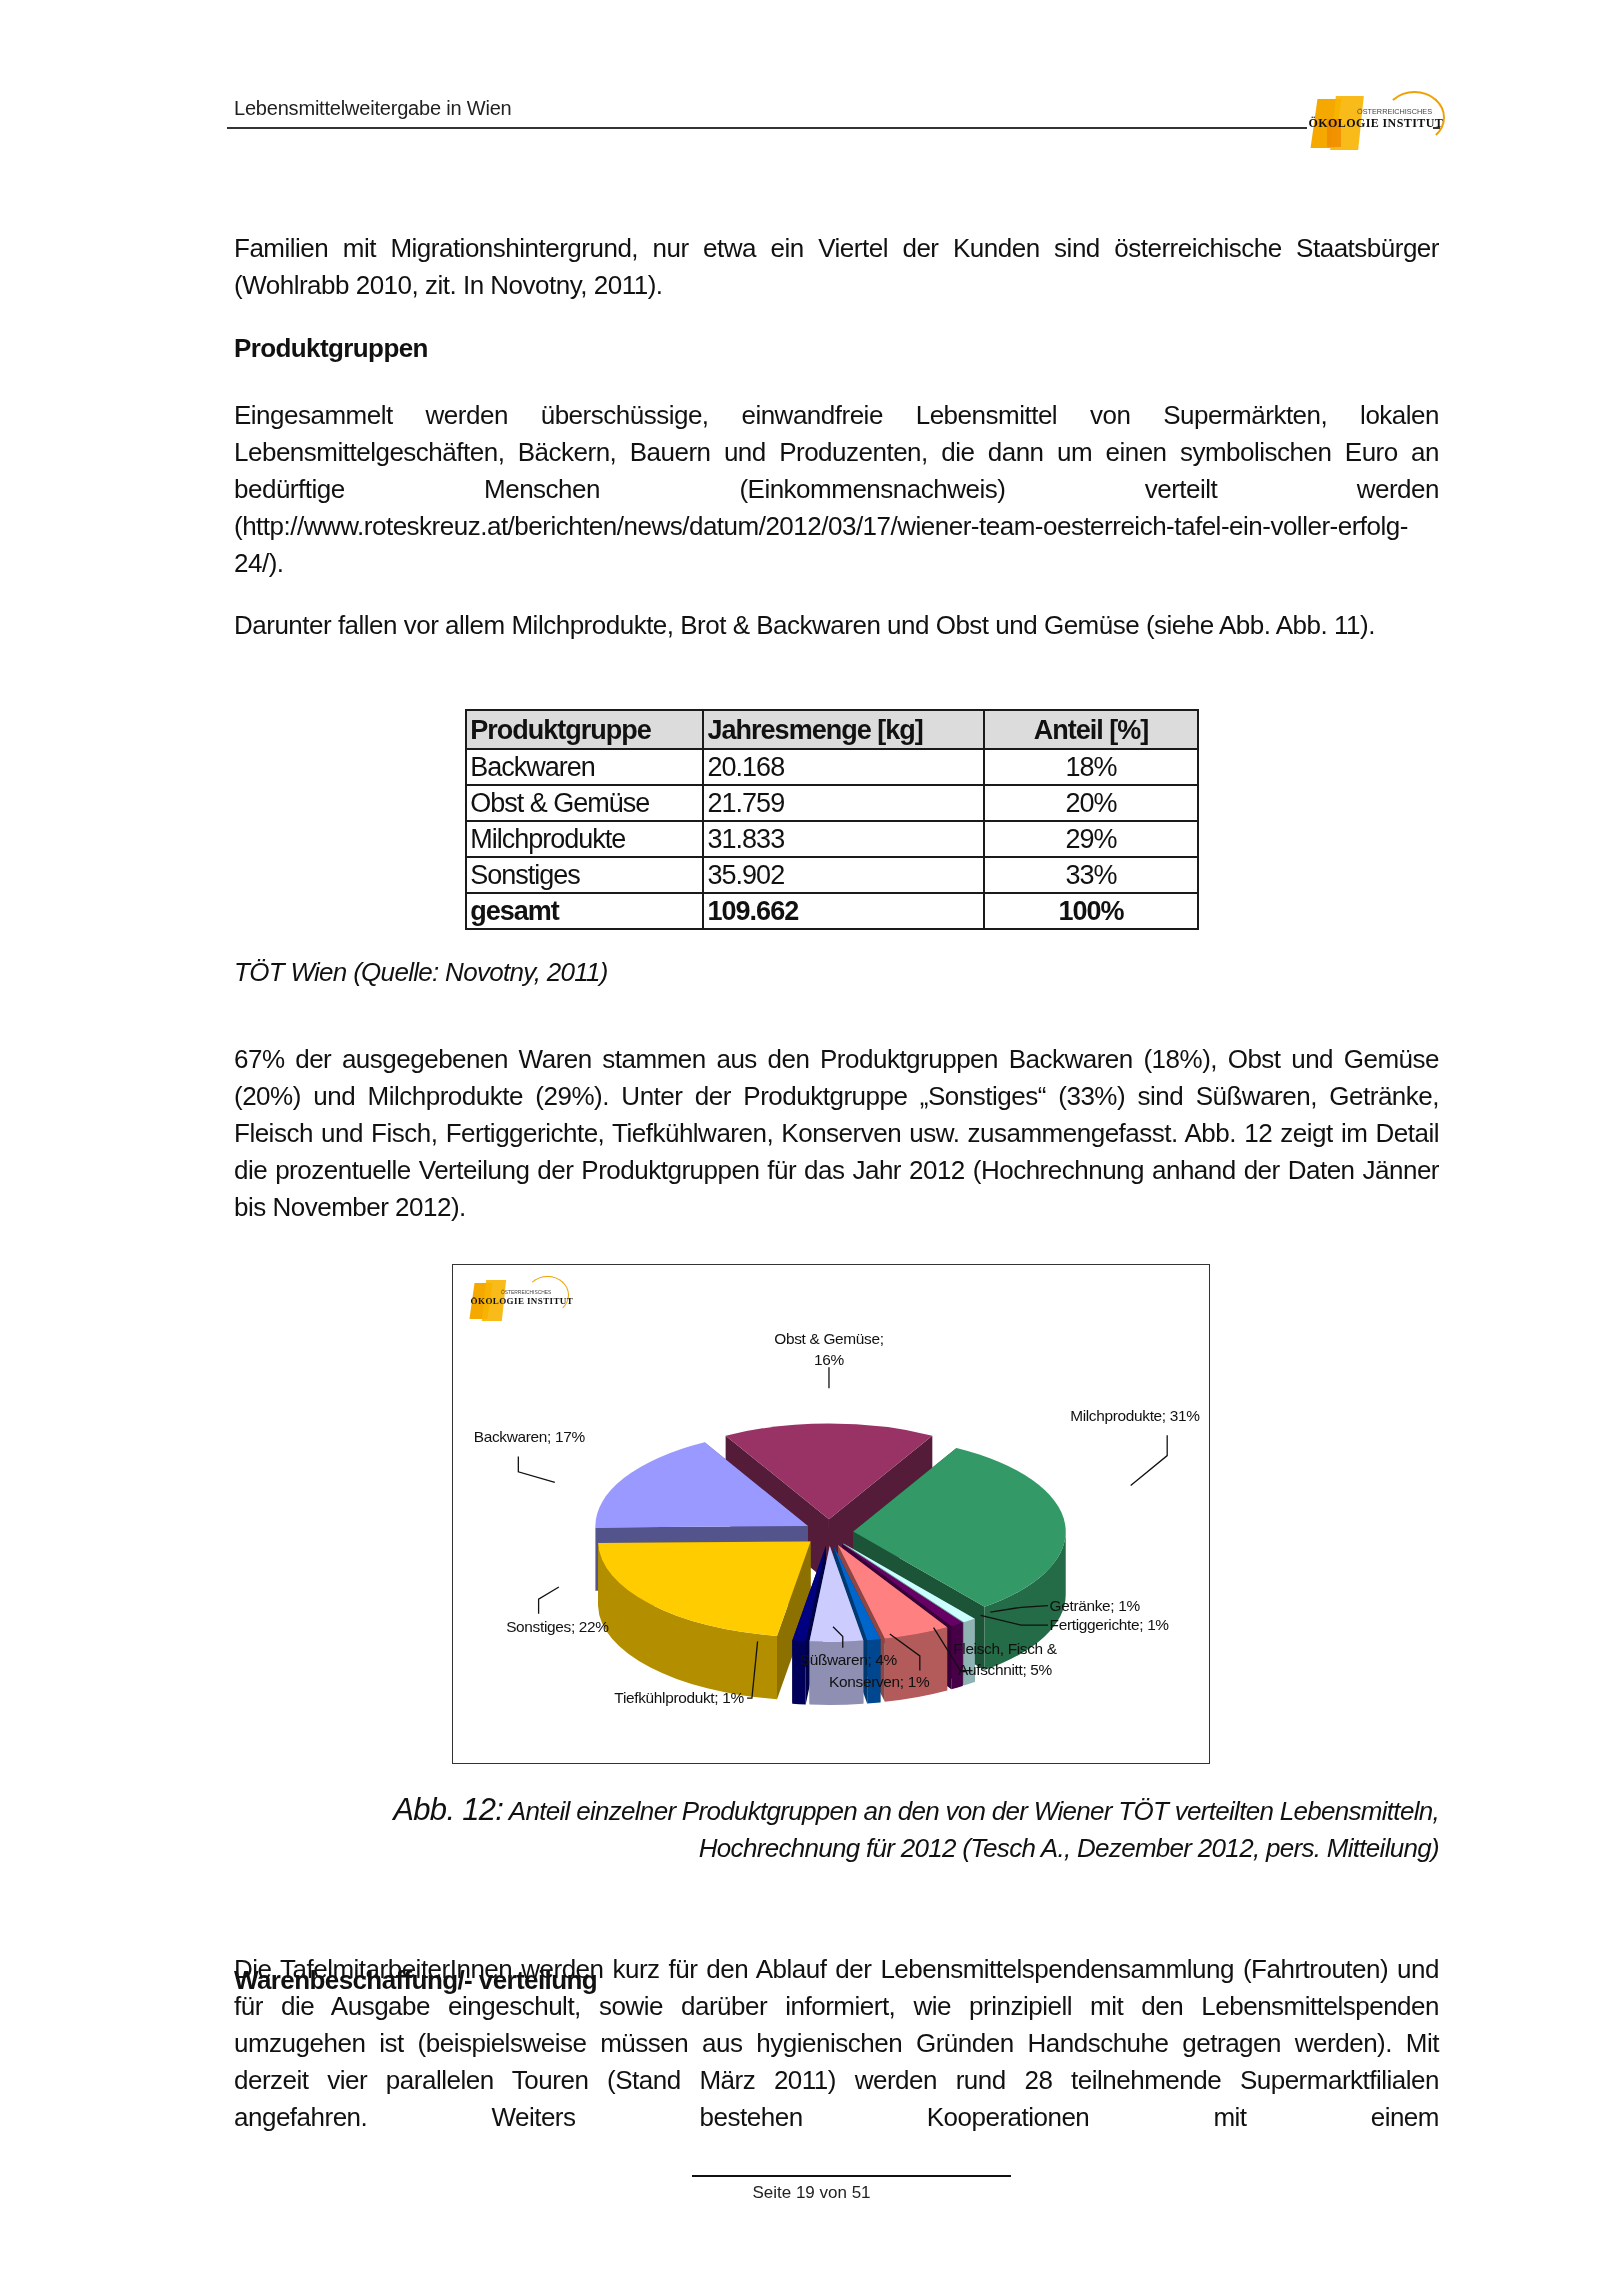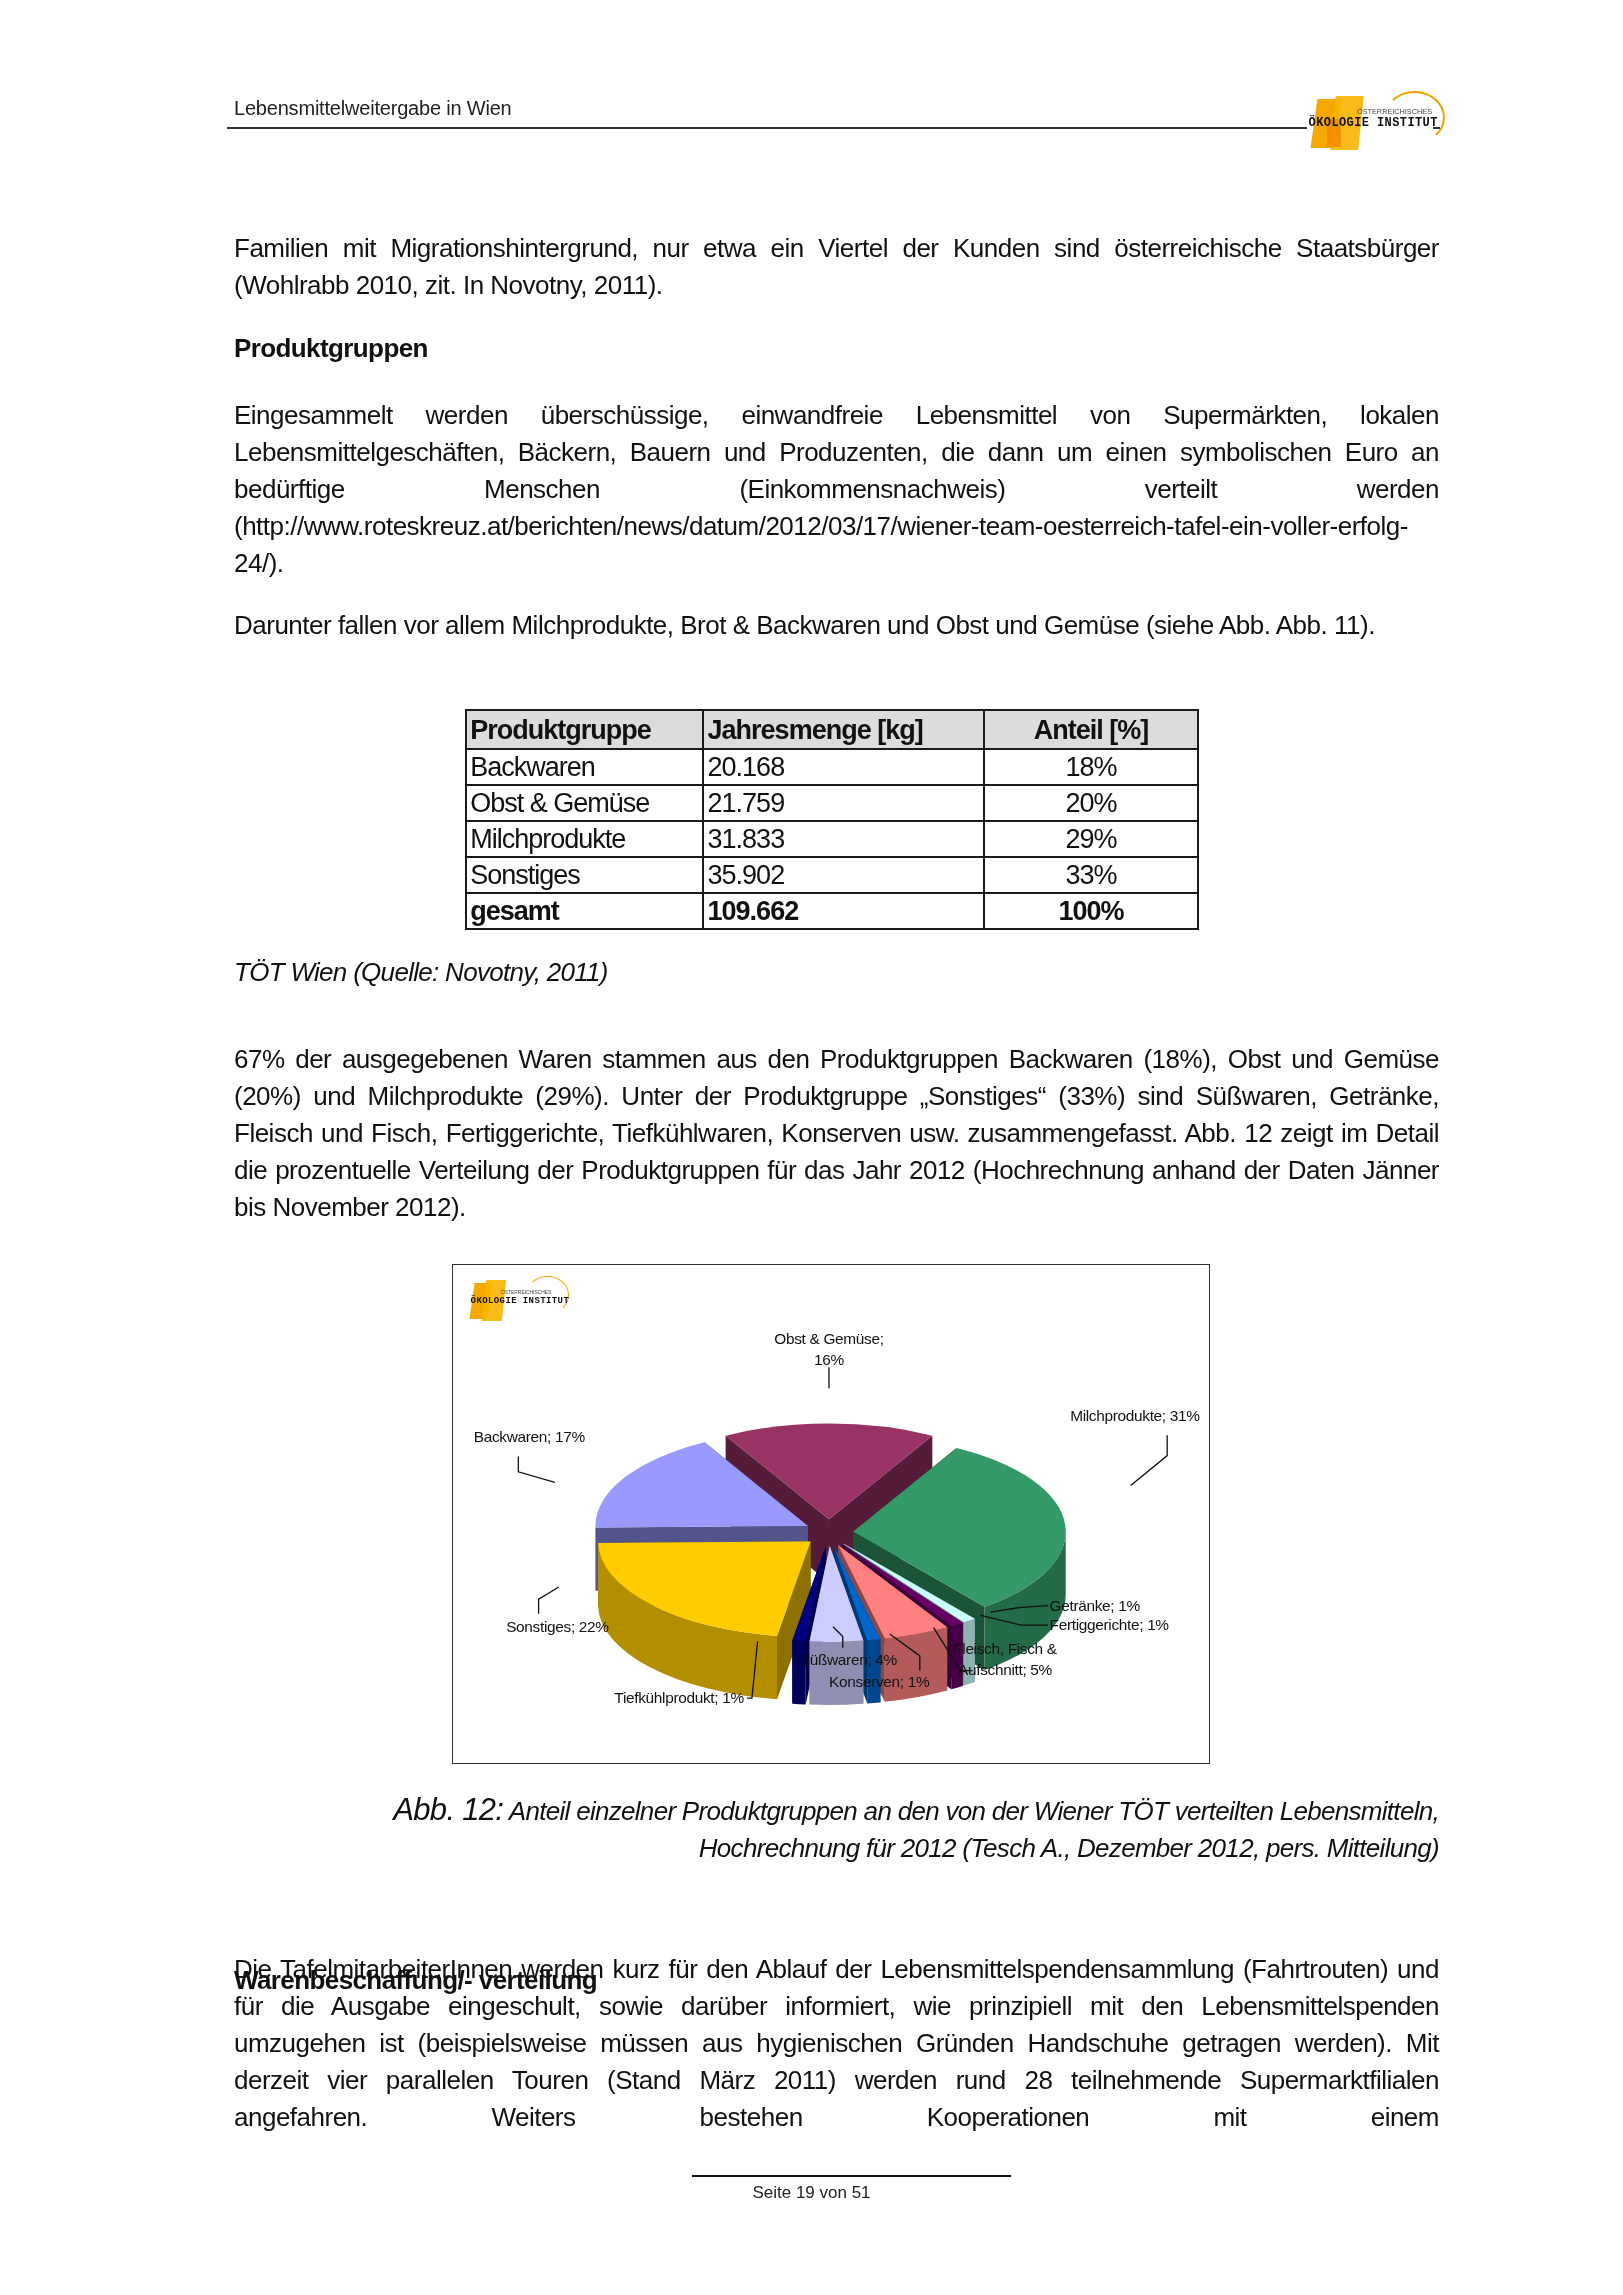--- a/index.html
+++ b/index.html
@@ -11,21 +11,21 @@
   .hdr-title { position: absolute; left: 234px; top: 97px; font-size: 20px;
                font-family: "Liberation Sans", sans-serif; letter-spacing: -0.2px; color: #222; }
   .hdr-rule { position: absolute; left: 227px; top: 127px; width: 1080px; height: 1.6px; background: #333; }
   .hdr-rule2 { position: absolute; left: 1433px; top: 127px; width: 6.5px; height: 1.6px; background: #333; }
   .logo { position: absolute; }
   .logo .bar1 { position: absolute; background: #f5a800; transform: skewX(-8deg); }
   .logo .bar2 { position: absolute; background: #f7b733; opacity: .9; }
   .logo .arc { position: absolute; border: 2.4px solid #f0a000; border-color: #f0a000 #f0a000 transparent transparent;
                border-radius: 50%; }
   .logo .small { position: absolute; font-family: "Liberation Sans", sans-serif; color: #444; letter-spacing: 0px; white-space: nowrap; }
-  .logo .big { position: absolute; font-family: Liberation Mono, monospace; font-weight: bold; color: #111; white-space: nowrap; letter-spacing: 0.4px; }
+  .logo .big { position: absolute; font-family: Liberation Serif, serif; font-weight: bold; color: #111; white-space: nowrap; letter-spacing: 0.4px; }
 
   
   .p { position: absolute; left: 234px; width: 1205px; font-family: "Liberation Sans", sans-serif;
        font-size: 26px; line-height: 37px; text-align: justify; letter-spacing: -0.5px; color: #111; }
   .p.last { text-align-last: left; }
   .h { position: absolute; left: 234px; font-family: "Liberation Sans", sans-serif; font-weight: bold;
        font-size: 26px; letter-spacing: -0.6px; color: #111; }
   .cap { position: absolute; left: 234px; width: 1205px; font-family: "Liberation Sans", sans-serif;
          font-style: italic; font-size: 26px; line-height: 37px; letter-spacing: -0.7px; color: #111; }
   .cap.center { text-align: right; }

